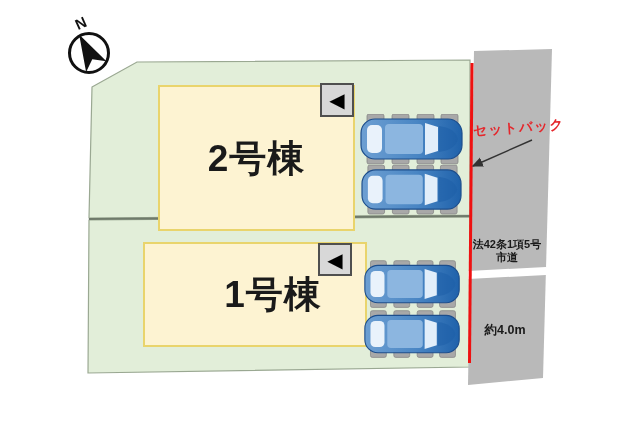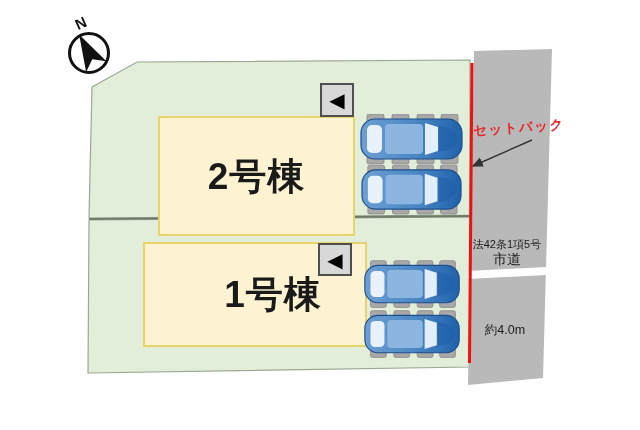--- a/index.html
+++ b/index.html
@@ -18,24 +18,24 @@
     font-weight:bold;color:var(--text_dark);
     font-size:37px;letter-spacing:1px;line-height:1;
   }
   .marker{
     background:var(--marker_bg);
     border:2px solid var(--marker_border);
     display:flex;align-items:center;justify-content:center;
     color:#000;font-size:20px;line-height:1;
   }
   .road-label{
-    text-align:center;color:var(--text_dark);font-weight:normal;
+    text-align:center;color:var(--text_dark);font-weight:bold;
   }
   .road-label .l1{display:block;font-size:11px;line-height:1.15;}
-  .road-label .l2{display:block;font-size:14px;line-height:1.25;}
+  .road-label .l2{display:block;font-size:11px;line-height:1.25;}
   .road-width{font-size:12.5px;margin-top:41px;}
   .setback-label{
     color:var(--setback_red);font-weight:bold;font-size:13.5px;
     letter-spacing:1.5px;transform:rotate(-4deg);white-space:nowrap;
   }
   .car{position:absolute;}
 </style>
 </head>
 <body>
 
@@ -82,21 +82,21 @@
 
     <line x1="532" y1="140" x2="473" y2="166" stroke="#333" stroke-width="1.4" marker-end="url(#ah)"></line>
 
     <g>
       <circle cx="89" cy="53" r="19.5" fill="none" stroke="#111" stroke-width="3"></circle>
       <polygon points="0,-21 11.5,15.5 0,7 -11.5,15.5" transform="translate(89,53) rotate(-28)" fill="#111"></polygon>
       <text x="0" y="0" transform="translate(83,28) rotate(-24)" text-anchor="middle" font-size="15" font-weight="bold" fill="#111">N</text>
     </g>
   </svg>
 
-  <div class="abs building" style="left:158px;top:85px;width:197px;height:120px;margin-top:31px;">
+  <div class="abs building" style="left:158px;top:85px;width:197px;height:146px;">
     <span class="bl">2号棟</span>
   </div>
   <div class="abs building" style="left:143px;top:242px;width:224px;height:105px;padding-left:36px;">
     <span class="bl">1号棟</span>
   </div>
 
   <div class="abs marker" style="left:320px;top:83px;width:34px;height:34px;">
     <span>◀</span>
   </div>
   <div class="abs marker" style="left:318px;top:243px;width:34px;height:33px;">

